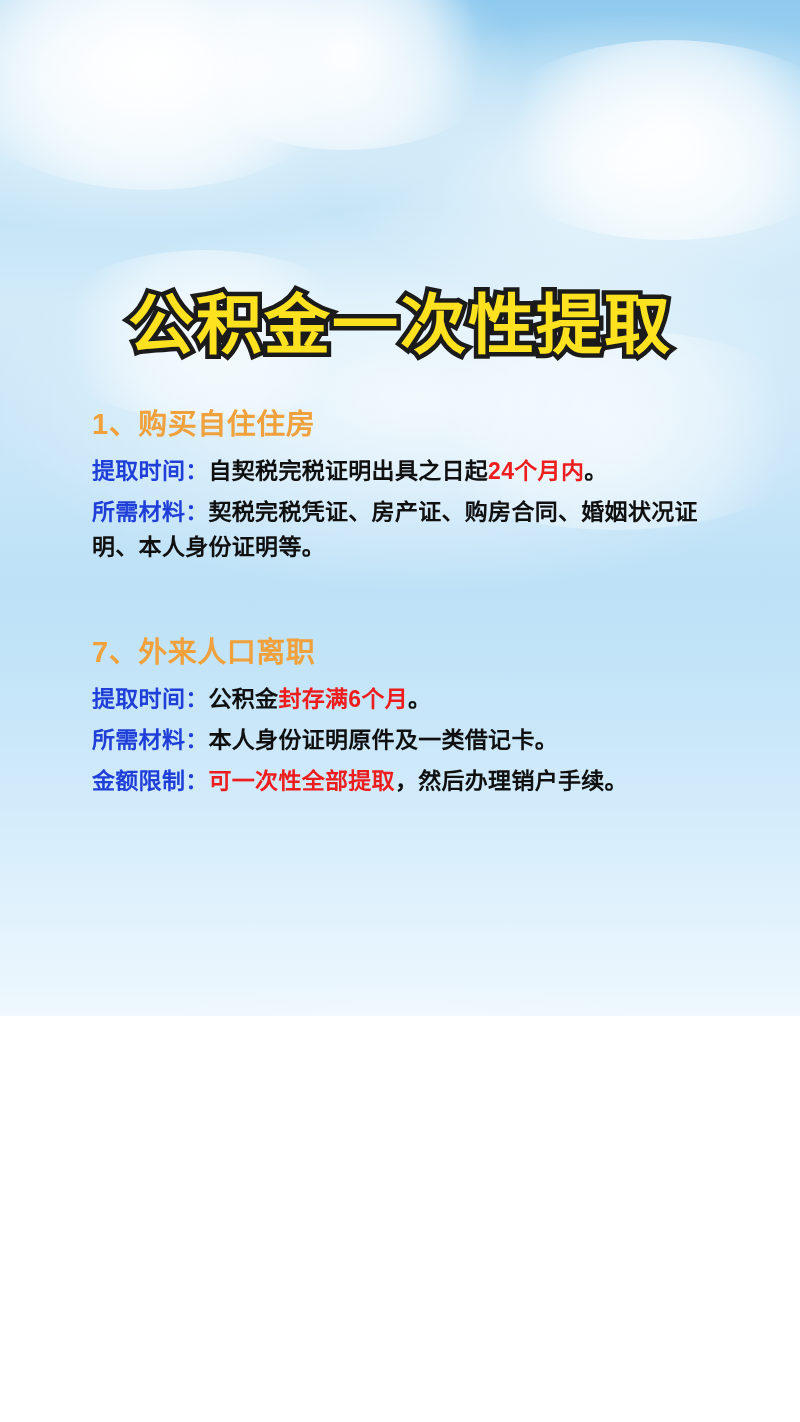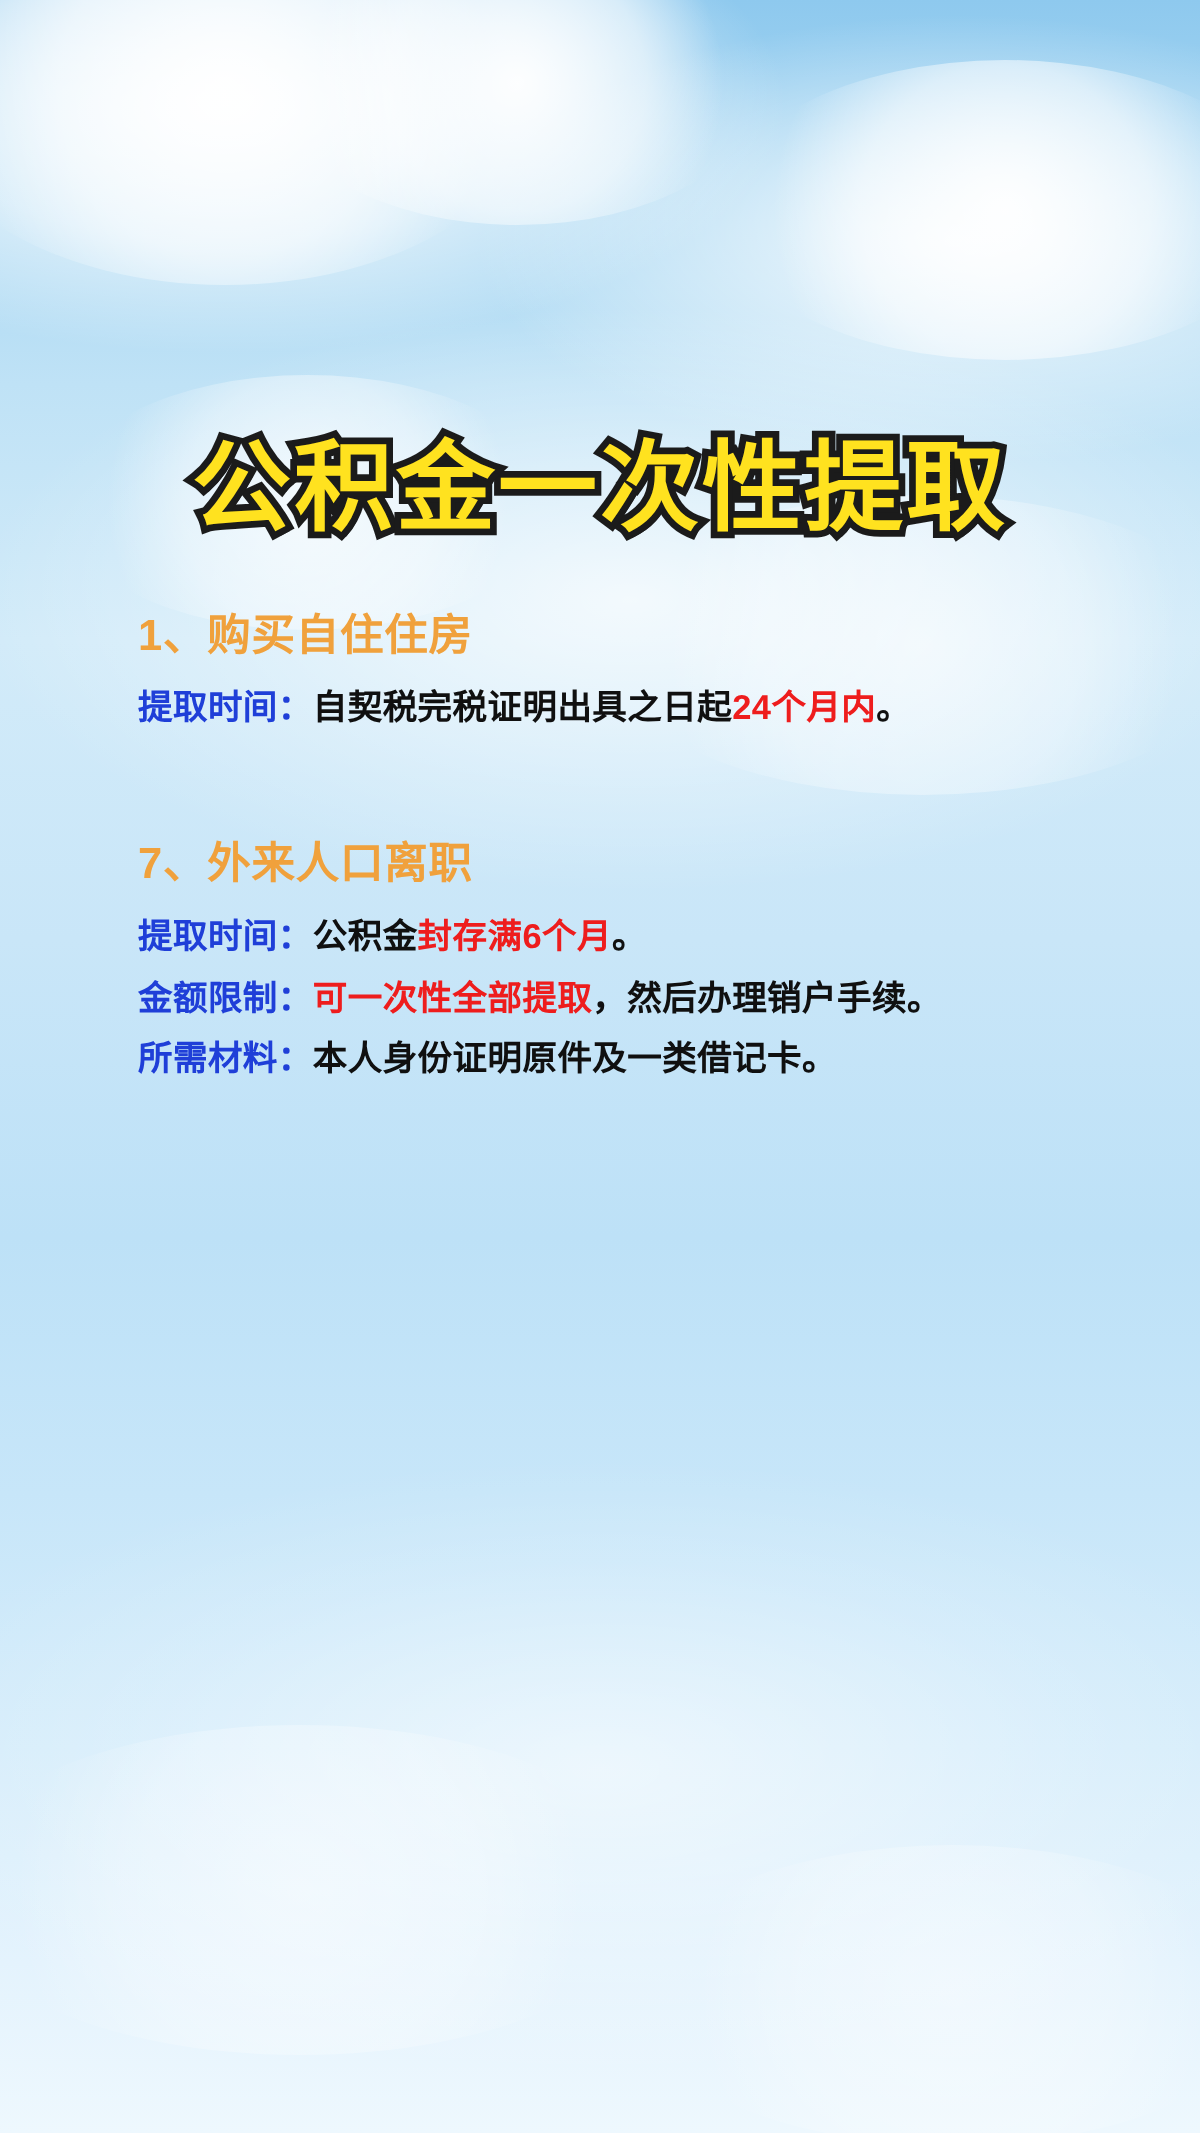--- a/index.html
+++ b/index.html
@@ -8,21 +8,21 @@
   }
   body {
     width: 800px;
     height: 1422px;
     font-family: "Liberation Sans", "DejaVu Sans", sans-serif;
     overflow: hidden;
   }
   .poster {
     position: relative;
     width: 800px;
-    height: 1422px;
+    height: 1016px;
     box-sizing: border-box;
     background:
       radial-gradient(ellipse 520px 230px at 150px 70px, rgba(255,255,255,0.95) 0%, rgba(255,255,255,0.55) 40%, rgba(255,255,255,0.0) 72%),
       radial-gradient(ellipse 430px 200px at 640px 160px, rgba(255,255,255,0.85) 0%, rgba(255,255,255,0.35) 45%, rgba(255,255,255,0.0) 75%),
       radial-gradient(ellipse 560px 250px at 420px 400px, rgba(255,255,255,0.75) 0%, rgba(255,255,255,0.25) 50%, rgba(255,255,255,0.0) 78%),
       radial-gradient(ellipse 620px 260px at 400px 1180px, rgba(255,255,255,0.55) 0%, rgba(255,255,255,0.15) 52%, rgba(255,255,255,0.0) 80%),
       linear-gradient(180deg,
         #8ec9ee 0%,
         #a6d6f2 8%,
         #bfe2f6 18%,
@@ -126,35 +126,38 @@
 
     <div class="body-block">
 
       <div class="section">
         <div class="section-head">1、购买自住住房</div>
 
         <div class="para">
           <span class="lbl">提取时间：</span><span class="blk">自契税完税证明出具之日起</span><span class="red">24个月内</span><span class="blk">。</span>
         </div>
 
+        <div class="para">
+          <span class="lbl">所需材料：</span><span class="blk">契税完税凭证、房产证、购房合同、婚姻状况证明、本人身份证明等。</span>
+        </div>
 
       </div>
 
       <div class="spacer-sections"></div>
 
       <div class="section">
         <div class="section-head">7、外来人口离职</div>
 
         <div class="para">
           <span class="lbl">提取时间：</span><span class="blk">公积金</span><span class="red">封存满6个月</span><span class="blk">。</span>
         </div>
 
         <div class="para">
-          <span class="lbl">金额限制：</span><span class="red">可一次性全部提取</span><span class="blk">，然后办理销户手续。</span>
+          <span class="lbl">所需材料：</span><span class="blk">本人身份证明原件及一类借记卡。</span>
         </div>
 
         <div class="para">
-          <span class="lbl">所需材料：</span><span class="blk">本人身份证明原件及一类借记卡。</span>
+          <span class="lbl">金额限制：</span><span class="red">可一次性全部提取</span><span class="blk">，然后办理销户手续。</span>
         </div>
       </div>
     </div>
   </div>
 </div>
 
 </body></html>

